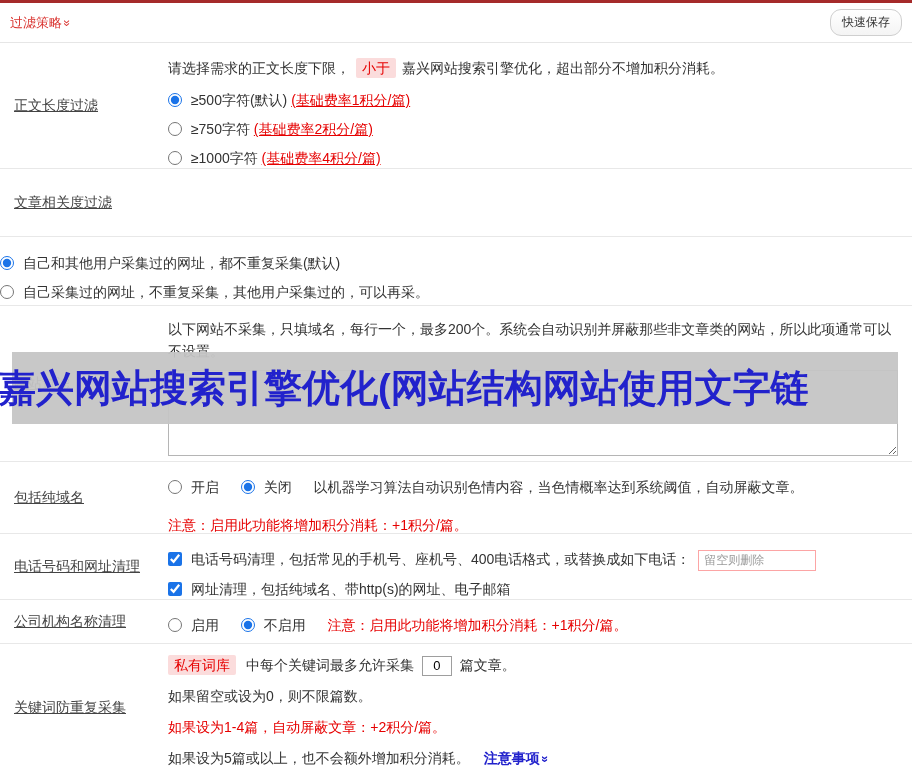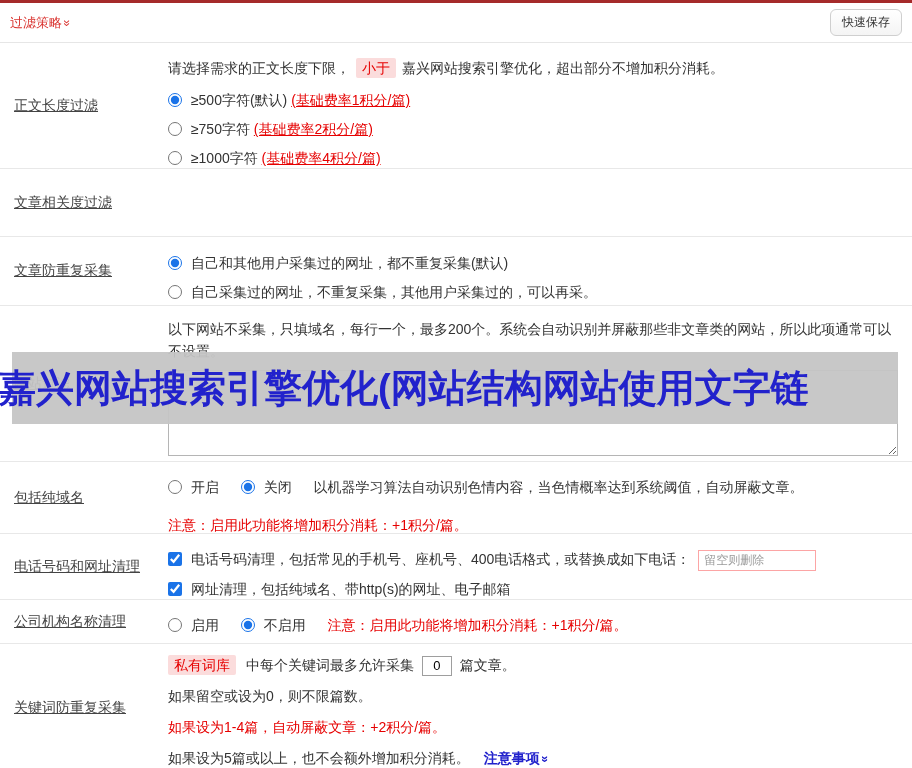--- a/index.html
+++ b/index.html
@@ -19,21 +19,21 @@
     display: flex;
     align-items: center;
     justify-content: space-between;
     padding: 0 10px 0 10px;
     border-bottom: 1px solid #e6e6e6;
   }
   .page-title { color: #d9302c; font-size: 13px; cursor: pointer; }
   .chev { display: inline-block; transform: rotate(90deg); font-size: 12px; margin-left: 2px; }
   .save-btn {
     border: 1px solid #cfcfcf;
-    border-radius: 6px;
+    border-radius: 11px;
     background: linear-gradient(#ffffff, #f4f4f4);
     padding: 4px 11px;
     font-size: 12px;
     color: #333;
     cursor: pointer;
     font-family: inherit;
   }
   
   .row { display: flex; border-bottom: 1px solid #e8e8e8; }
   .row-label {
@@ -157,21 +157,20 @@
         <span>≥1000字符 </span><span class="fee">(基础费率4积分/篇)</span>
       </label>
     </div>
   </div>
 
   <div class="row r2">
     <div class="row-label">文章相关度过滤</div>
   </div>
 
   <div class="row r3">
-    <div class="row-label">文章防重复采集</div>
     <div class="row-content">
       <label class="opt">
         <input type="radio" name="dup" checked="checked" style="">
         <span>自己和其他用户采集过的网址，都不重复采集(默认)</span>
       </label>
       <label class="opt">
         <input type="radio" name="dup" style="">
         <span>自己采集过的网址，不重复采集，其他用户采集过的，可以再采。</span>
       </label>
     </div>

